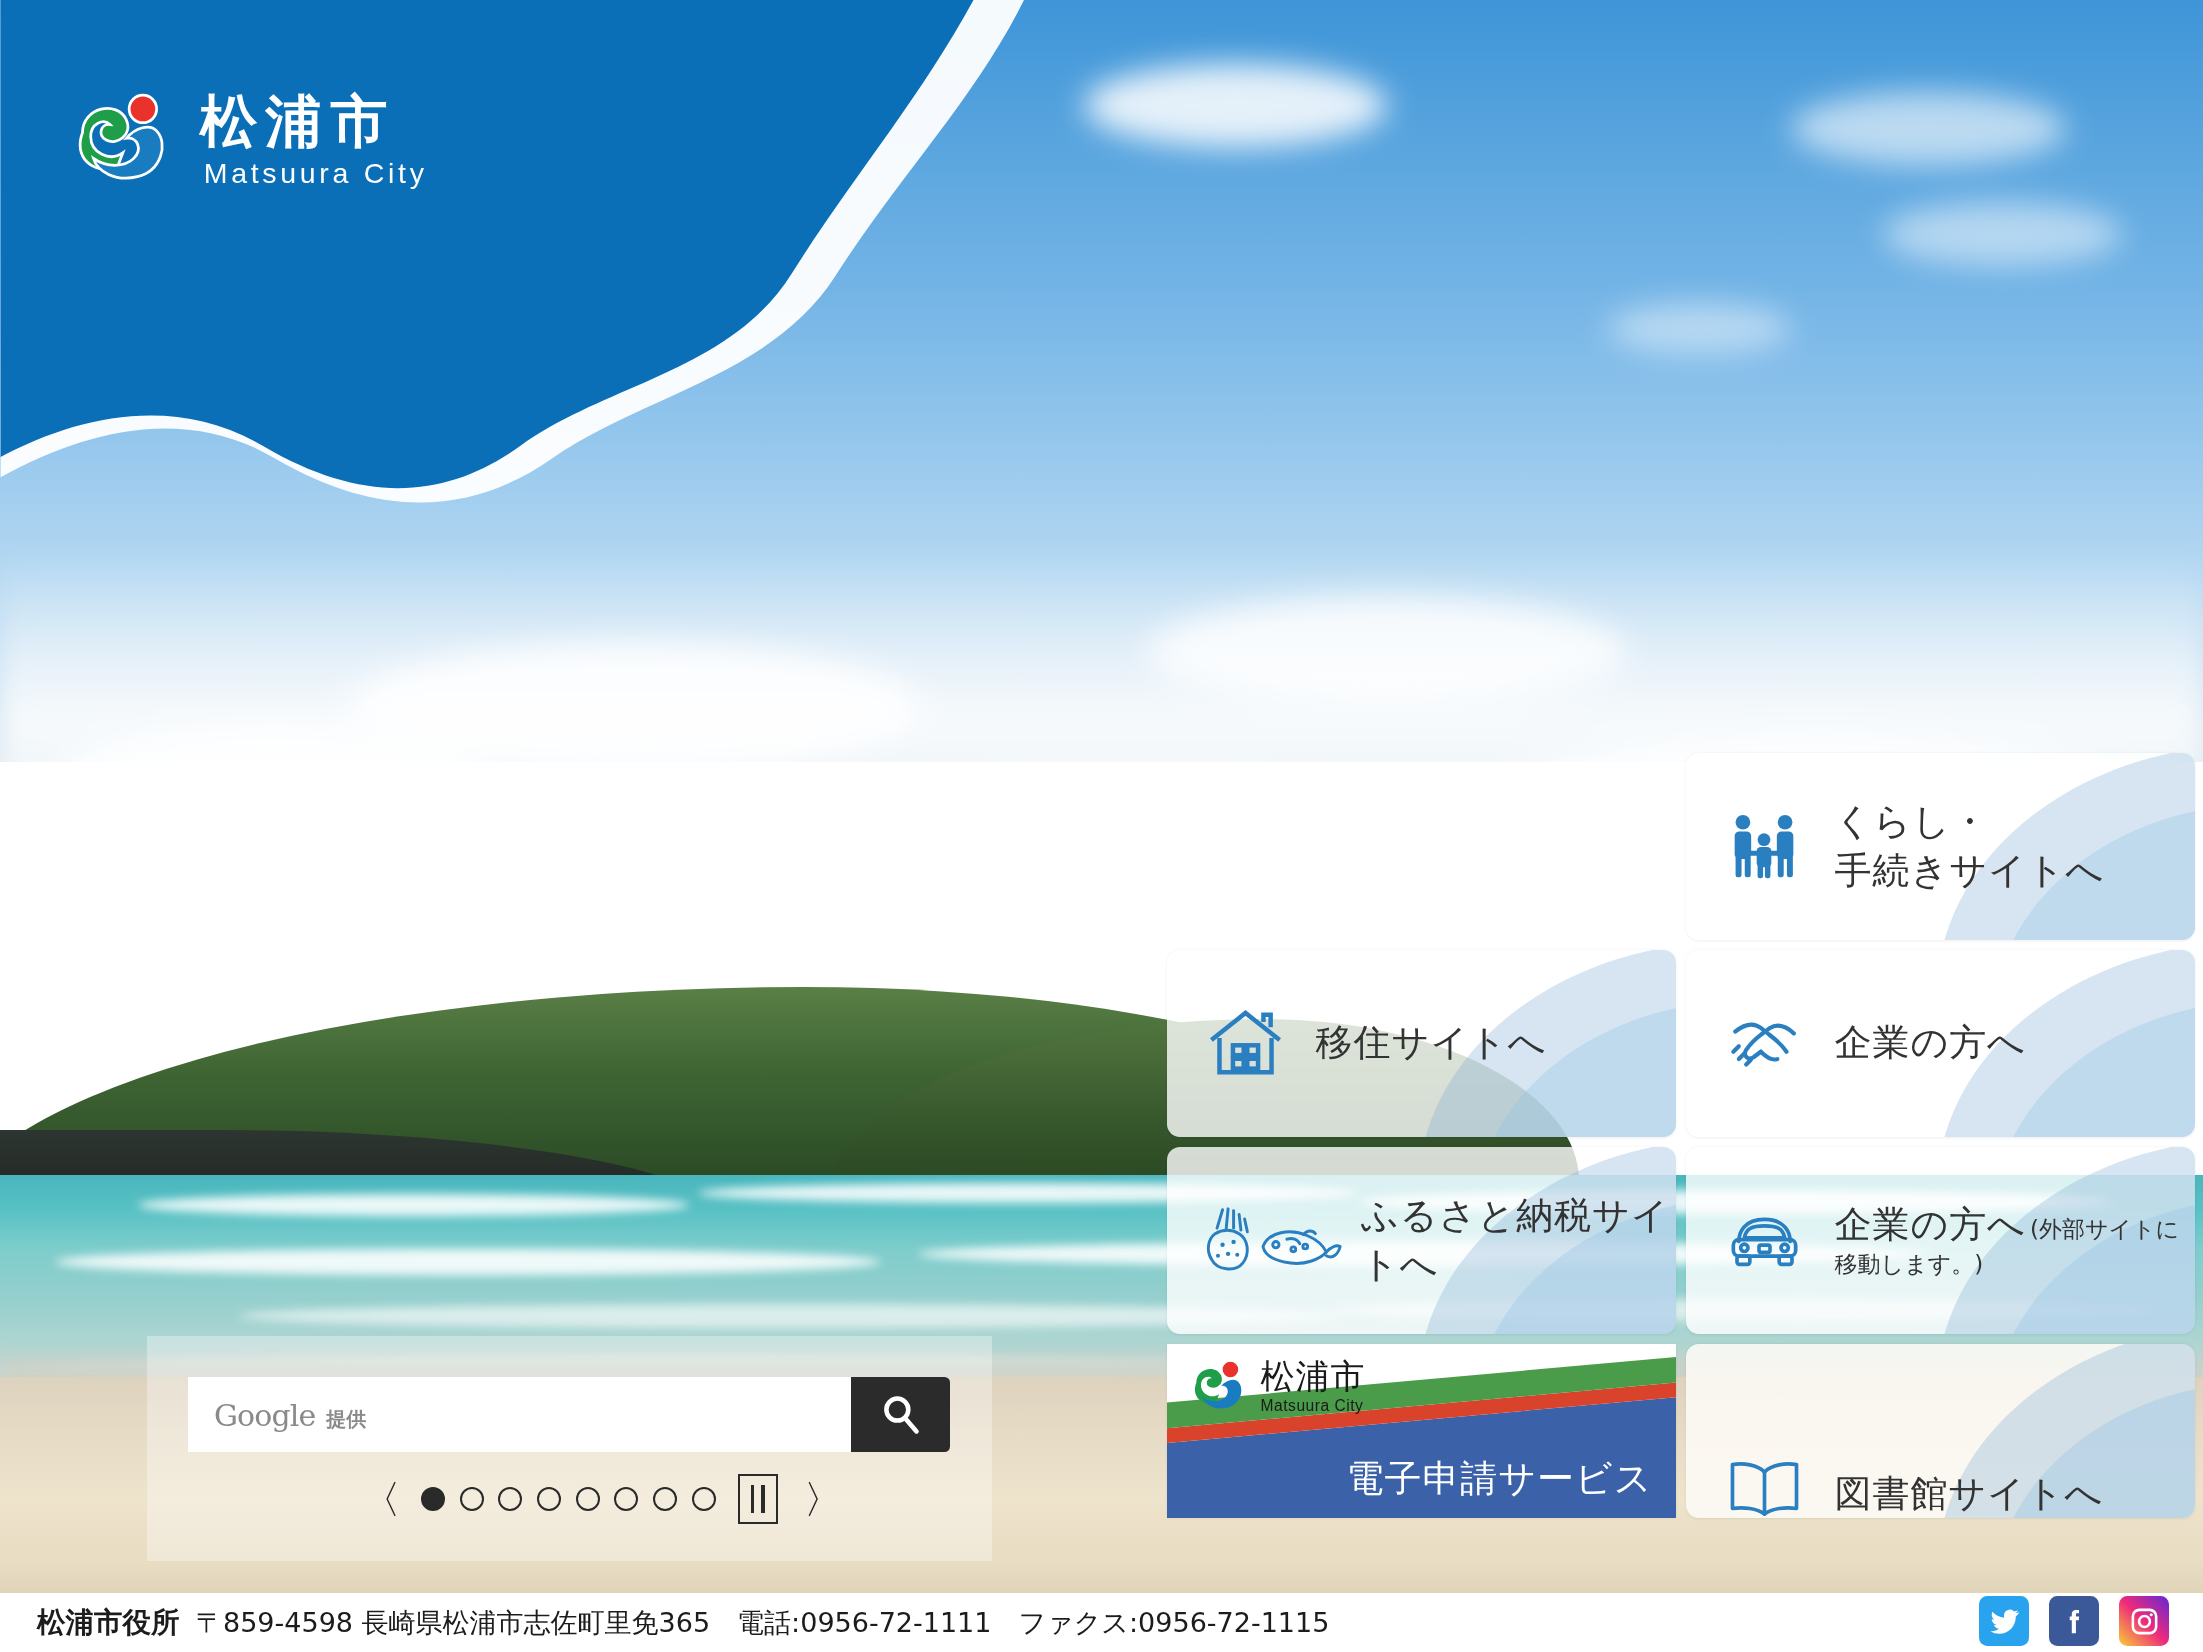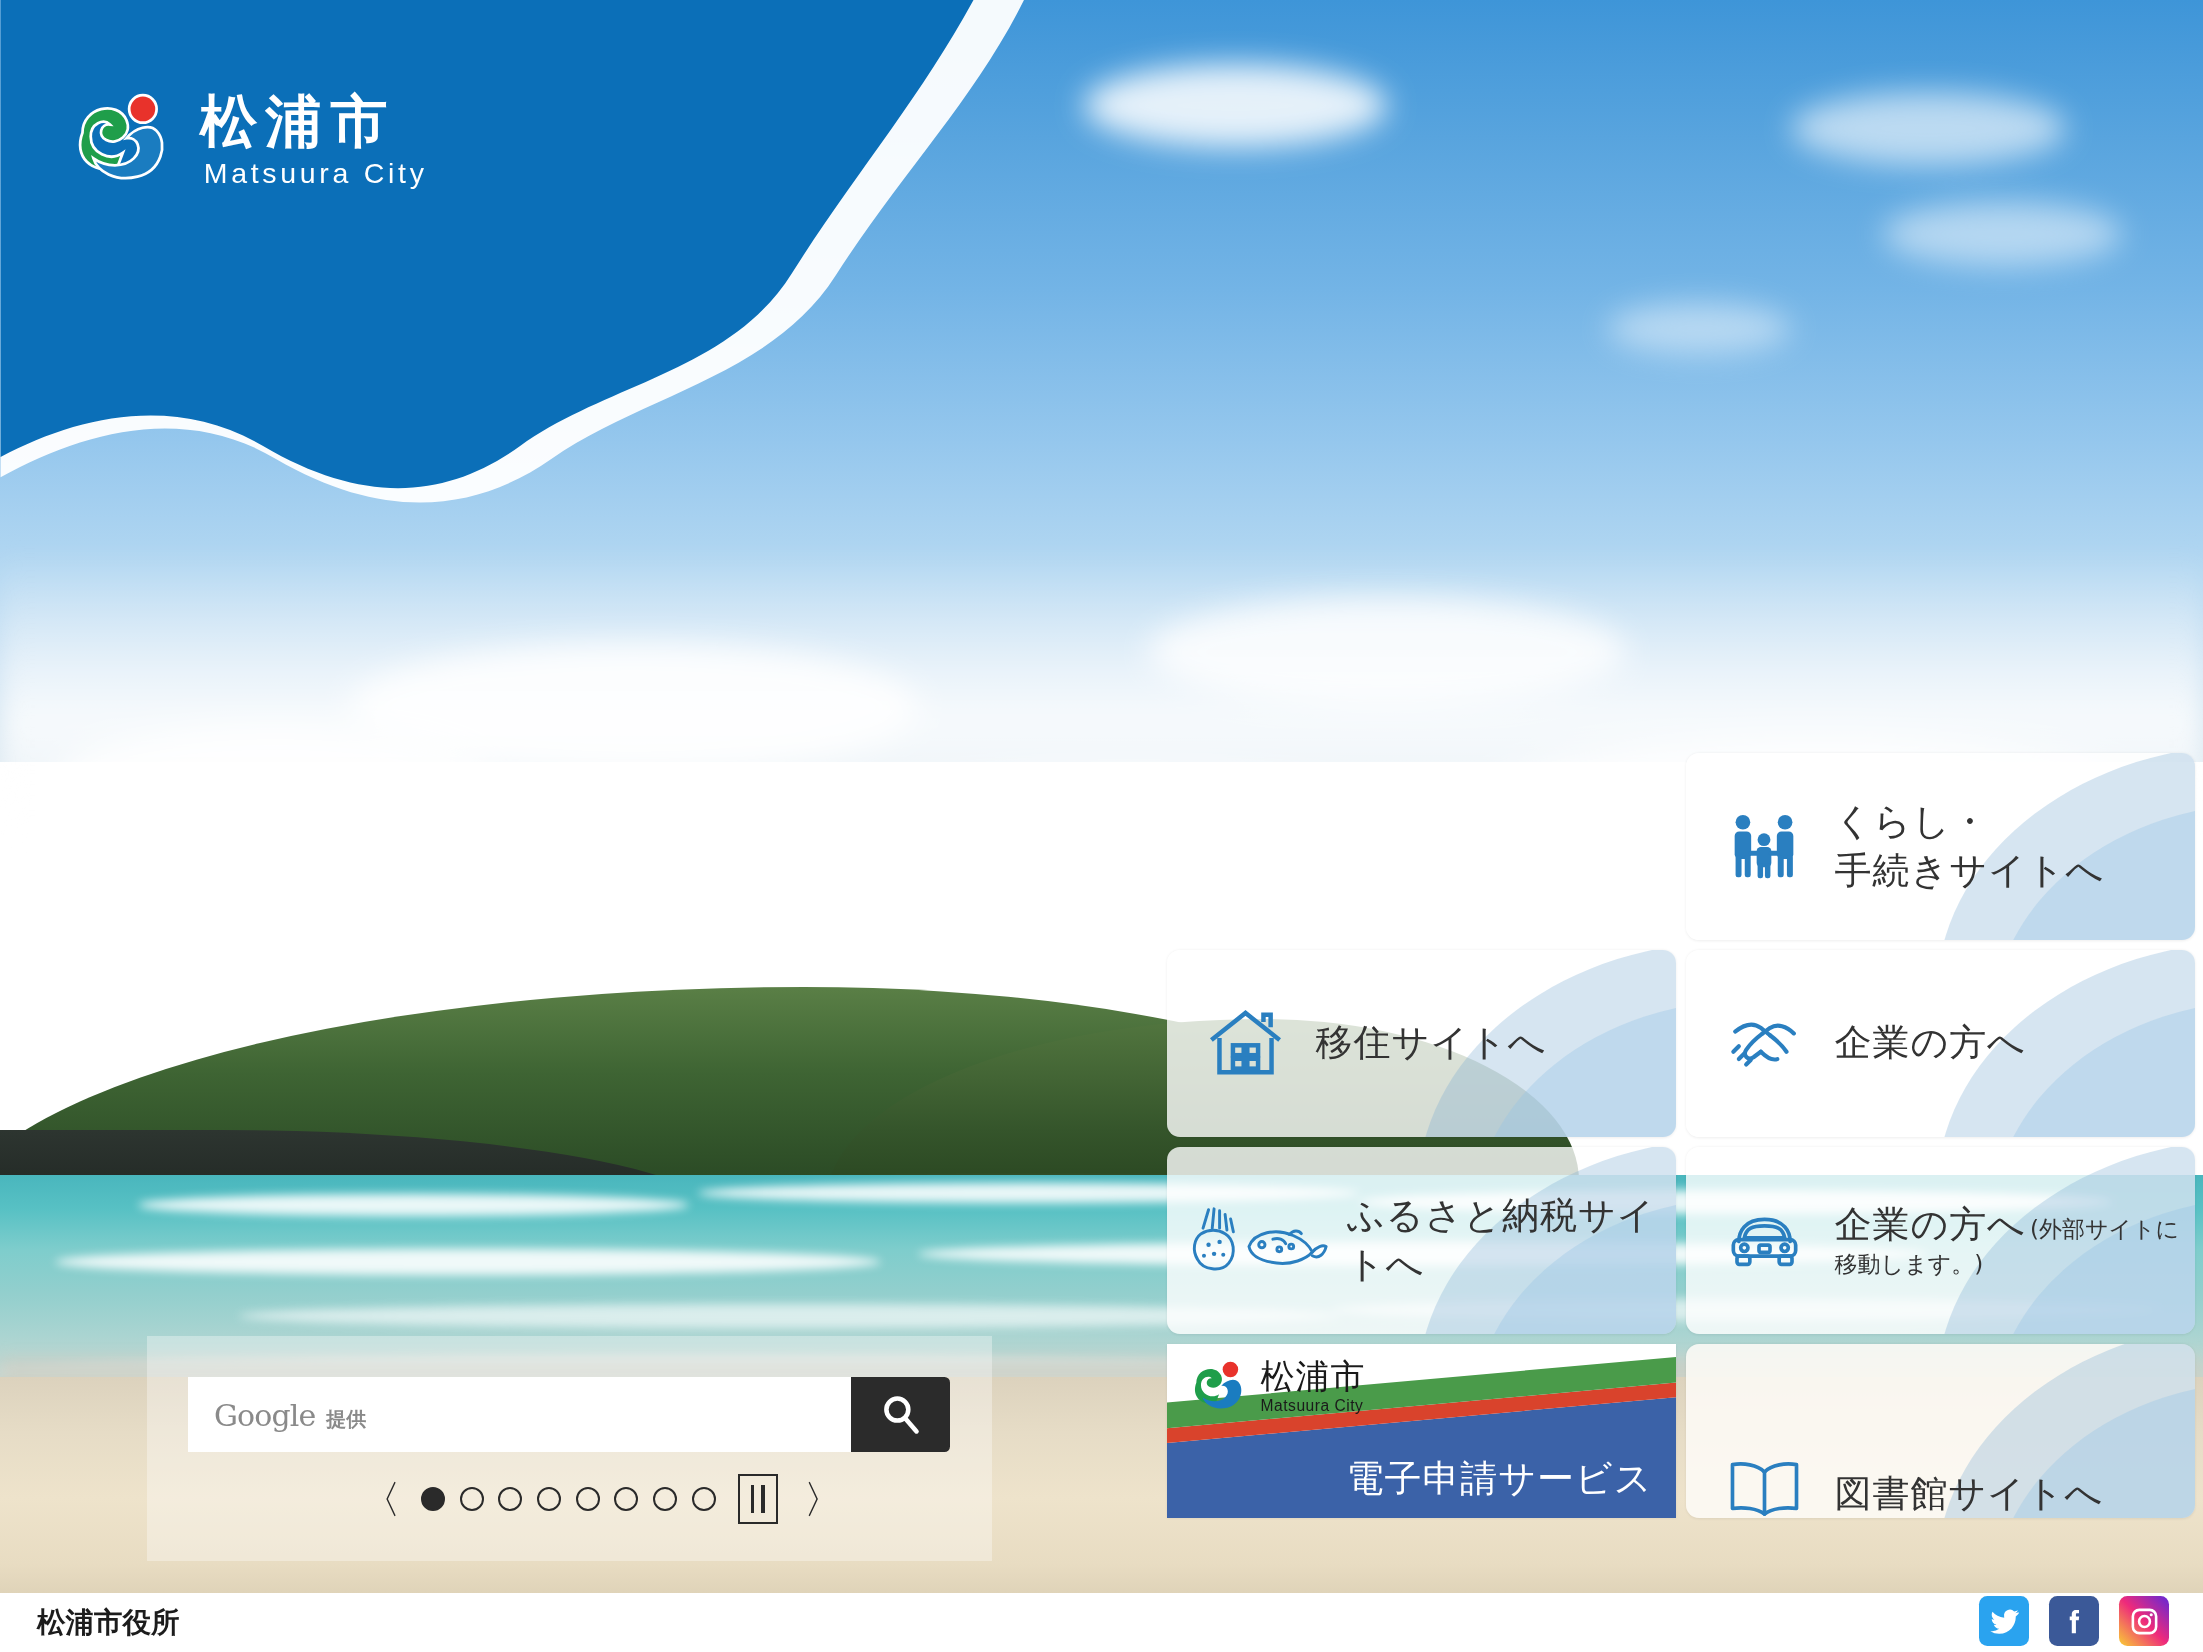--- a/index.html
+++ b/index.html
@@ -135,21 +135,21 @@
   .card .clabel { position:relative; z-index:2; }
   .card .ctitle {
     font-size:37px; color:#333333; line-height:1.32;
     font-family:"DejaVu Sans","Liberation Sans",sans-serif;
     letter-spacing:0.9px; white-space:pre-line;
   }
   .card .csub {
     font-size:23px; color:#333333; margin-top:1.8px;
     font-family:"DejaVu Sans","Liberation Sans",sans-serif;
   }
-  .card.wide-icon { padding-left:12px; gap:16.5px; }
+  .card.wide-icon { padding-left:26px; gap:16.5px; }
   .card.wide-icon .cicon { width:152px; }
   .card.lib { background:rgba(253,251,246,0.88);align-items:flex-end; }
 
   
   .card.eapp {
     background:#ffffff; padding:0; display:block;
     border-radius:0; margin:4.6px;
   }
   .eapp-inner { position:absolute; inset:0; overflow:hidden; background:#ffffff; }
   .eapp-logo { position:absolute; left:20px; top:13px; display:flex; align-items:center; gap:13px;}
@@ -500,20 +500,21 @@
   </span>
   <span id="pausebtn">
     <i></i>
     <i></i>
   </span>
   <span class="arrow">〉</span>
 </div>
 
 <div id="footer">
   <span class="fname">松浦市役所</span>
+  <span class="faddr">〒859-4598 長崎県松浦市志佐町里免365　電話:0956-72-1111　ファクス:0956-72-1115</span>
 </div>
 
 <div id="social">
   <span class="sbtn tw">
     <svg width="31" height="31" viewBox="0 0 24 24" fill="#ffffff">
       <path d="M23 4.9c-.8.4-1.7.6-2.6.8.9-.6 1.6-1.5 2-2.5-.9.5-1.9.9-2.9 1.1A4.5 4.5 0 0 0 11.7 8c0 .4 0 .7.1 1C8 8.8 4.8 7.1 2.7 4.5c-.4.7-.6 1.5-.6 2.3 0 1.6.8 3 2 3.8-.7 0-1.4-.2-2-.5 0 2.2 1.6 4 3.6 4.4-.4.1-.8.2-1.2.2-.3 0-.6 0-.8-.1.6 1.8 2.2 3.1 4.2 3.1A9 9 0 0 1 1 19.5a12.7 12.7 0 0 0 6.9 2c8.3 0 12.8-6.9 12.8-12.8v-.6c.9-.6 1.7-1.4 2.3-2.2z"></path>
     </svg>
   </span>
   <span class="sbtn fb">
     <svg width="31" height="31" viewBox="0 0 24 24" fill="#ffffff">

